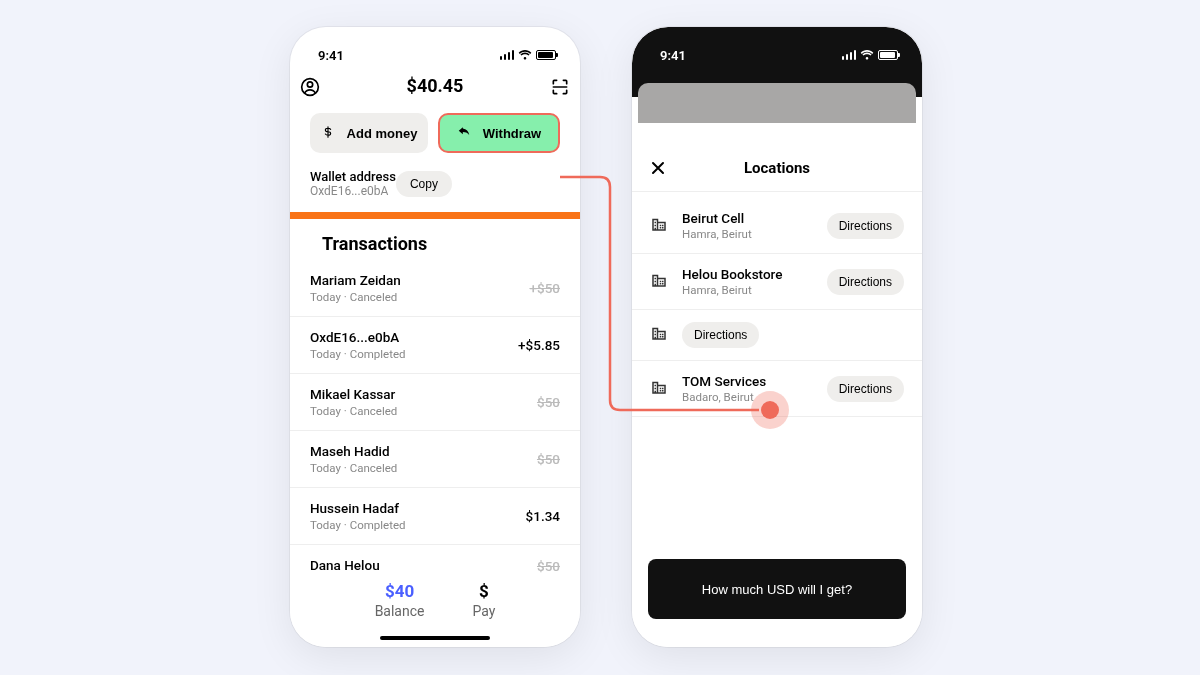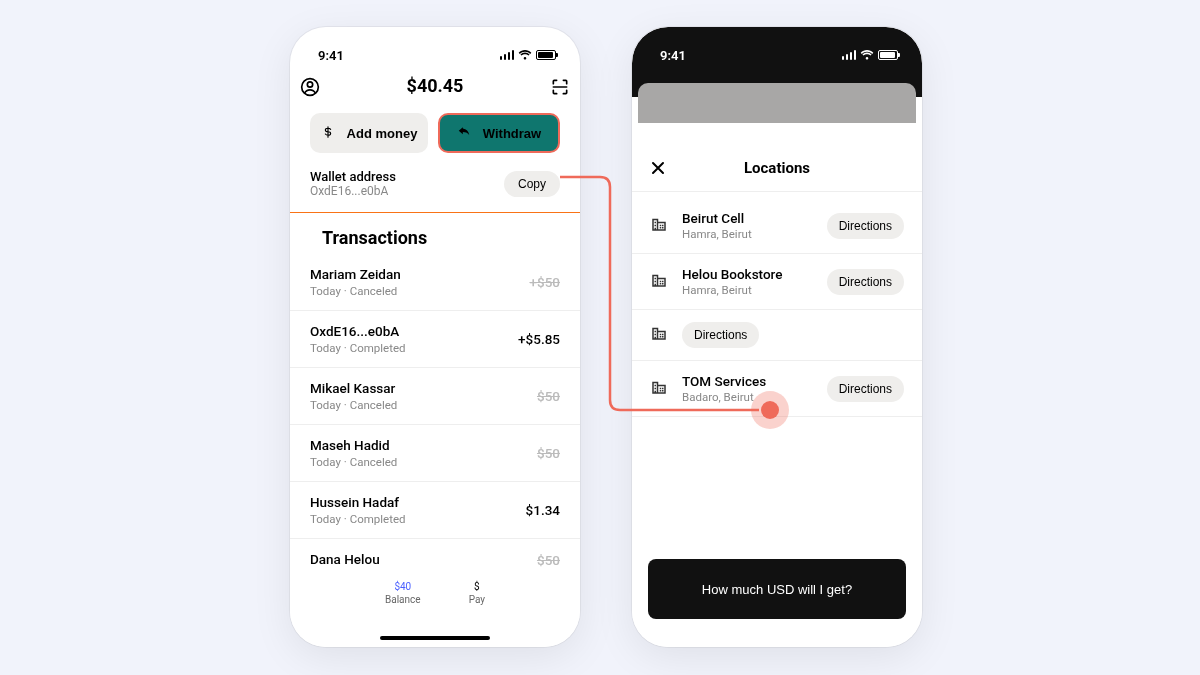--- a/index.html
+++ b/index.html
@@ -52,36 +52,36 @@
   .batt-ic { width:20px;height:10px;border:1px solid currentColor;border-radius:2px;position:relative;}
   .batt-ic::after{content:'';position:absolute;right:-3px;top:2px;width:2px;height:4px;background:currentColor;border-radius:0 1px 1px 0;}
   .batt-ic .fill{position:absolute;left:1px;top:1px;bottom:1px;width:15px;background:currentColor;border-radius:1px;}
 
   
   .hdr-row{display:flex;align-items:flex-start;justify-content:space-between;padding:8px 8px 14px;}
   .balance-big{font-size:18px;font-weight:700;}
   .icon-btn{width:24px;height:24px;display:flex;align-items:center;justify-content:center;}
   .action-row{display:flex;gap:10px;padding:0 20px 16px;}
   .pill-btn{flex:1;background:#efeeec;border:none;border-radius:10px;height:40px;display:flex;align-items:center;justify-content:center;gap:12px;font-size:13px;font-weight:600;cursor:pointer;}
-  .pill-btn.highlighted{background:#0f766e;border:2.5px solid #ef6a5a;}
-  .wa-row{display:flex;align-items:center;justify-content:space-between;padding:0 20px 14px;border-bottom:1px solid #f97316;}
+  .pill-btn.highlighted{background:#86efac;border:2.5px solid #ef6a5a;}
+  .wa-row{display:flex;align-items:center;justify-content:flex-start;padding:0 20px 14px;border-bottom:7px solid #f97316;}
   .wa-title{font-size:13px;font-weight:500;}
   .wa-sub{font-size:12px;color:#888;}
   .copy-btn{background:#efeeec;border:none;border-radius:16px;padding:6px 14px;font-size:12px;font-weight:500;cursor:pointer;}
   .tx-header{font-size:18px;font-weight:700;padding:14px 32px 6px;}
   .tx-list{}
   .tx-row{display:flex;align-items:center;justify-content:space-between;padding:12px 20px;border-bottom:1px solid #eee;}
   .tx-name{font-size:13.5px;font-weight:500;}
   .tx-meta{font-size:11.5px;color:#888;margin-top:2px;}
   .tx-amt{font-size:13.5px;font-weight:500;}
   .tx-amt.cancel{color:#bbb;text-decoration:line-through;}
   .bottom-nav{position:absolute;bottom:0;left:0;right:0;height:74px;background:#fff;display:flex;align-items:flex-start;justify-content:center;gap:48px;padding-top:8px;}
   .nav-item{display:flex;flex-direction:column;align-items:center;gap:2px;}
-  .nav-top{font-size:10px;font-weight:400;}
-  .nav-label{font-size:10px;color:#666;}
+  .nav-top{font-size:17px;font-weight:700;}
+  .nav-label{font-size:14px;color:#666;}
   .nav-item.active .nav-top{color:#4a5fff;}
   .home-ind{position:absolute;bottom:7px;left:50%;transform:translateX(-50%);width:110px;height:4px;background:#000;border-radius:3px;}
 
   
   .sheet-hdr{height:40px;background:#a8a7a6;position:absolute;top:56px;left:6px;right:6px;border-radius:10px 10px 0 0;}
   .sheet-body{position:absolute;top:70px;left:0;right:0;bottom:0;background:#fff;border-radius:12px 12px 0 0;margin-top:47px;}
   .sheet-title-row{display:flex;align-items:center;justify-content:center;position:relative;height:48px;border-bottom:1px solid #eee;}
   .sheet-title{font-size:15px;font-weight:700;}
   .close-x{position:absolute;left:16px;top:14px;width:20px;height:20px;display:flex;align-items:center;justify-content:center;cursor:pointer;}
   .loc-list{padding:6px 0;}

